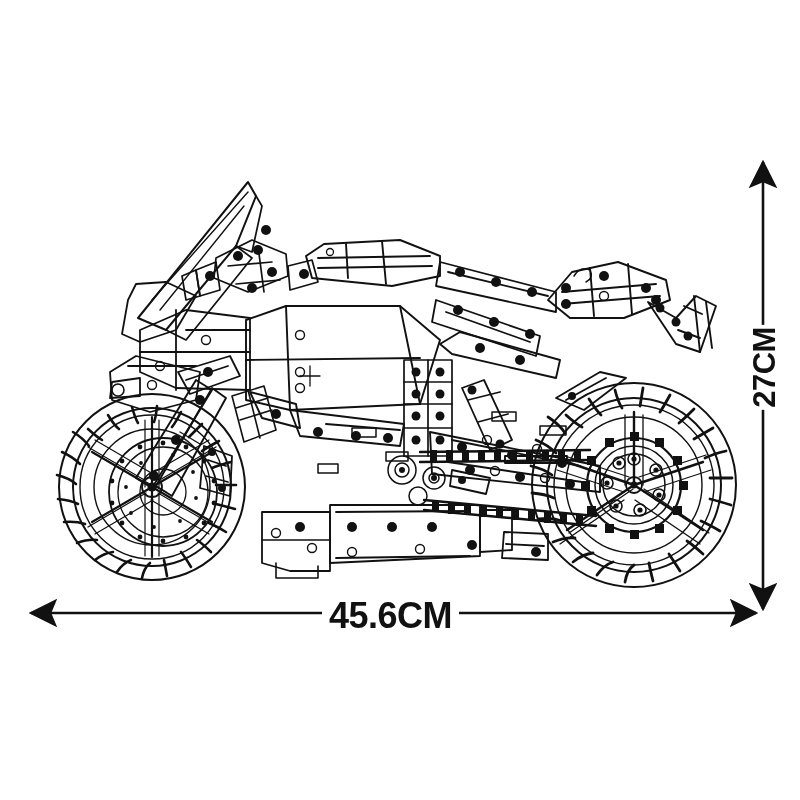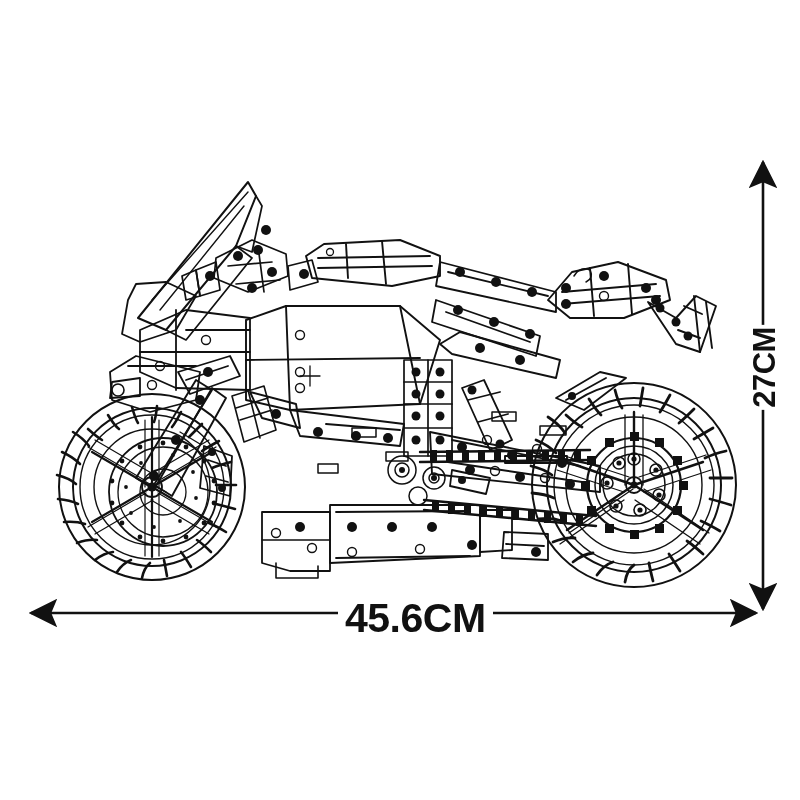--- a/index.html
+++ b/index.html
@@ -33,23 +33,23 @@
     position: absolute;
     color: #111111;
     font-family: "Liberation Sans", sans-serif;
     font-weight: bold;
     letter-spacing: -0.5px;
     white-space: nowrap;
     background: #ffffff;
     line-height: 1;
   }
   #label-width {
-    left: 338px;
+    left: 322px;
     top: 596px;
-    font-size: 41px;
+    font-size: 36px;
     padding: 2px 7px;
   }
   #label-height {
     left: 722px;
     top: 345px;
     font-size: 31px;
     padding: 7px 2px;
     transform: rotate(-90deg);
     transform-origin: 50% 50%;
   }

